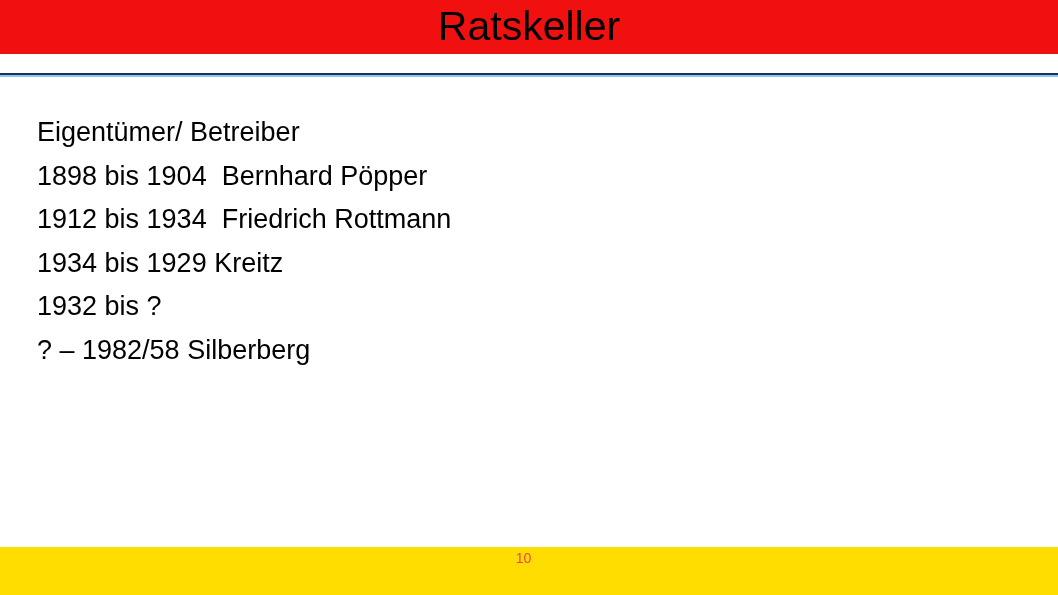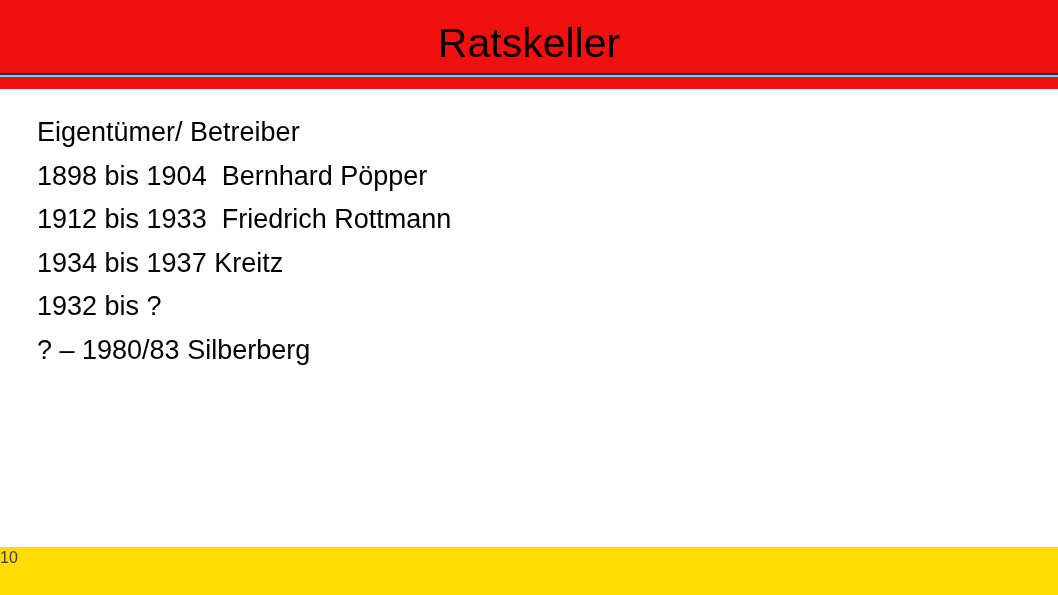--- a/index.html
+++ b/index.html
@@ -19,21 +19,21 @@
     height: 595px;
     background: #ffffff;
   }
 
   
   .header-band {
     position: absolute;
     left: 0;
     top: 0;
     width: 1058px;
-    height: 89px;
+    height: 54px;
     background: #f01010;
     display: flex;
     align-items: center;
     justify-content: center;
   }
   .slide-title {
     color: #000000;
     font-size: 41px;
     font-weight: 400;
     line-height: 1;
@@ -79,42 +79,42 @@
     top: 547px;
     width: 1058px;
     height: 48px;
     background: #ffdd00;
   }
   .page-number {
     position: absolute;
     left: 0;
     top: 548px;
     width: 1047px;
-    text-align: left;
-    color: #404040;
-    font-size: 16px;
+    text-align: center;
+    color: #ef4444;
+    font-size: 14px;
     line-height: 20px;
   }
 </style>
 </head>
 <body>
 
 <div class="slide">
 
   <div class="header-band">
     <div class="slide-title">Ratskeller</div>
   </div>
   <div class="header-rule-dark"></div>
   <div class="header-rule-light"></div>
 
   <div class="body-area">
     <div class="body-line">Eigentümer/ Betreiber</div>
     <div class="body-line">1898 bis 1904  Bernhard Pöpper</div>
-    <div class="body-line">1912 bis 1933  Friedrich Rottmann</div>
-    <div class="body-line">1934 bis 1937 Kreitz</div>
+    <div class="body-line">1912 bis 1934  Friedrich Rottmann</div>
+    <div class="body-line">1934 bis 1929 Kreitz</div>
     <div class="body-line">1932 bis ?</div>
-    <div class="body-line">? – 1980/83 Silberberg</div>
+    <div class="body-line">? – 1982/58 Silberberg</div>
   </div>
 
   <div class="footer-band"></div>
   <div class="page-number">10</div>
 
 </div>
 
 </body></html>

